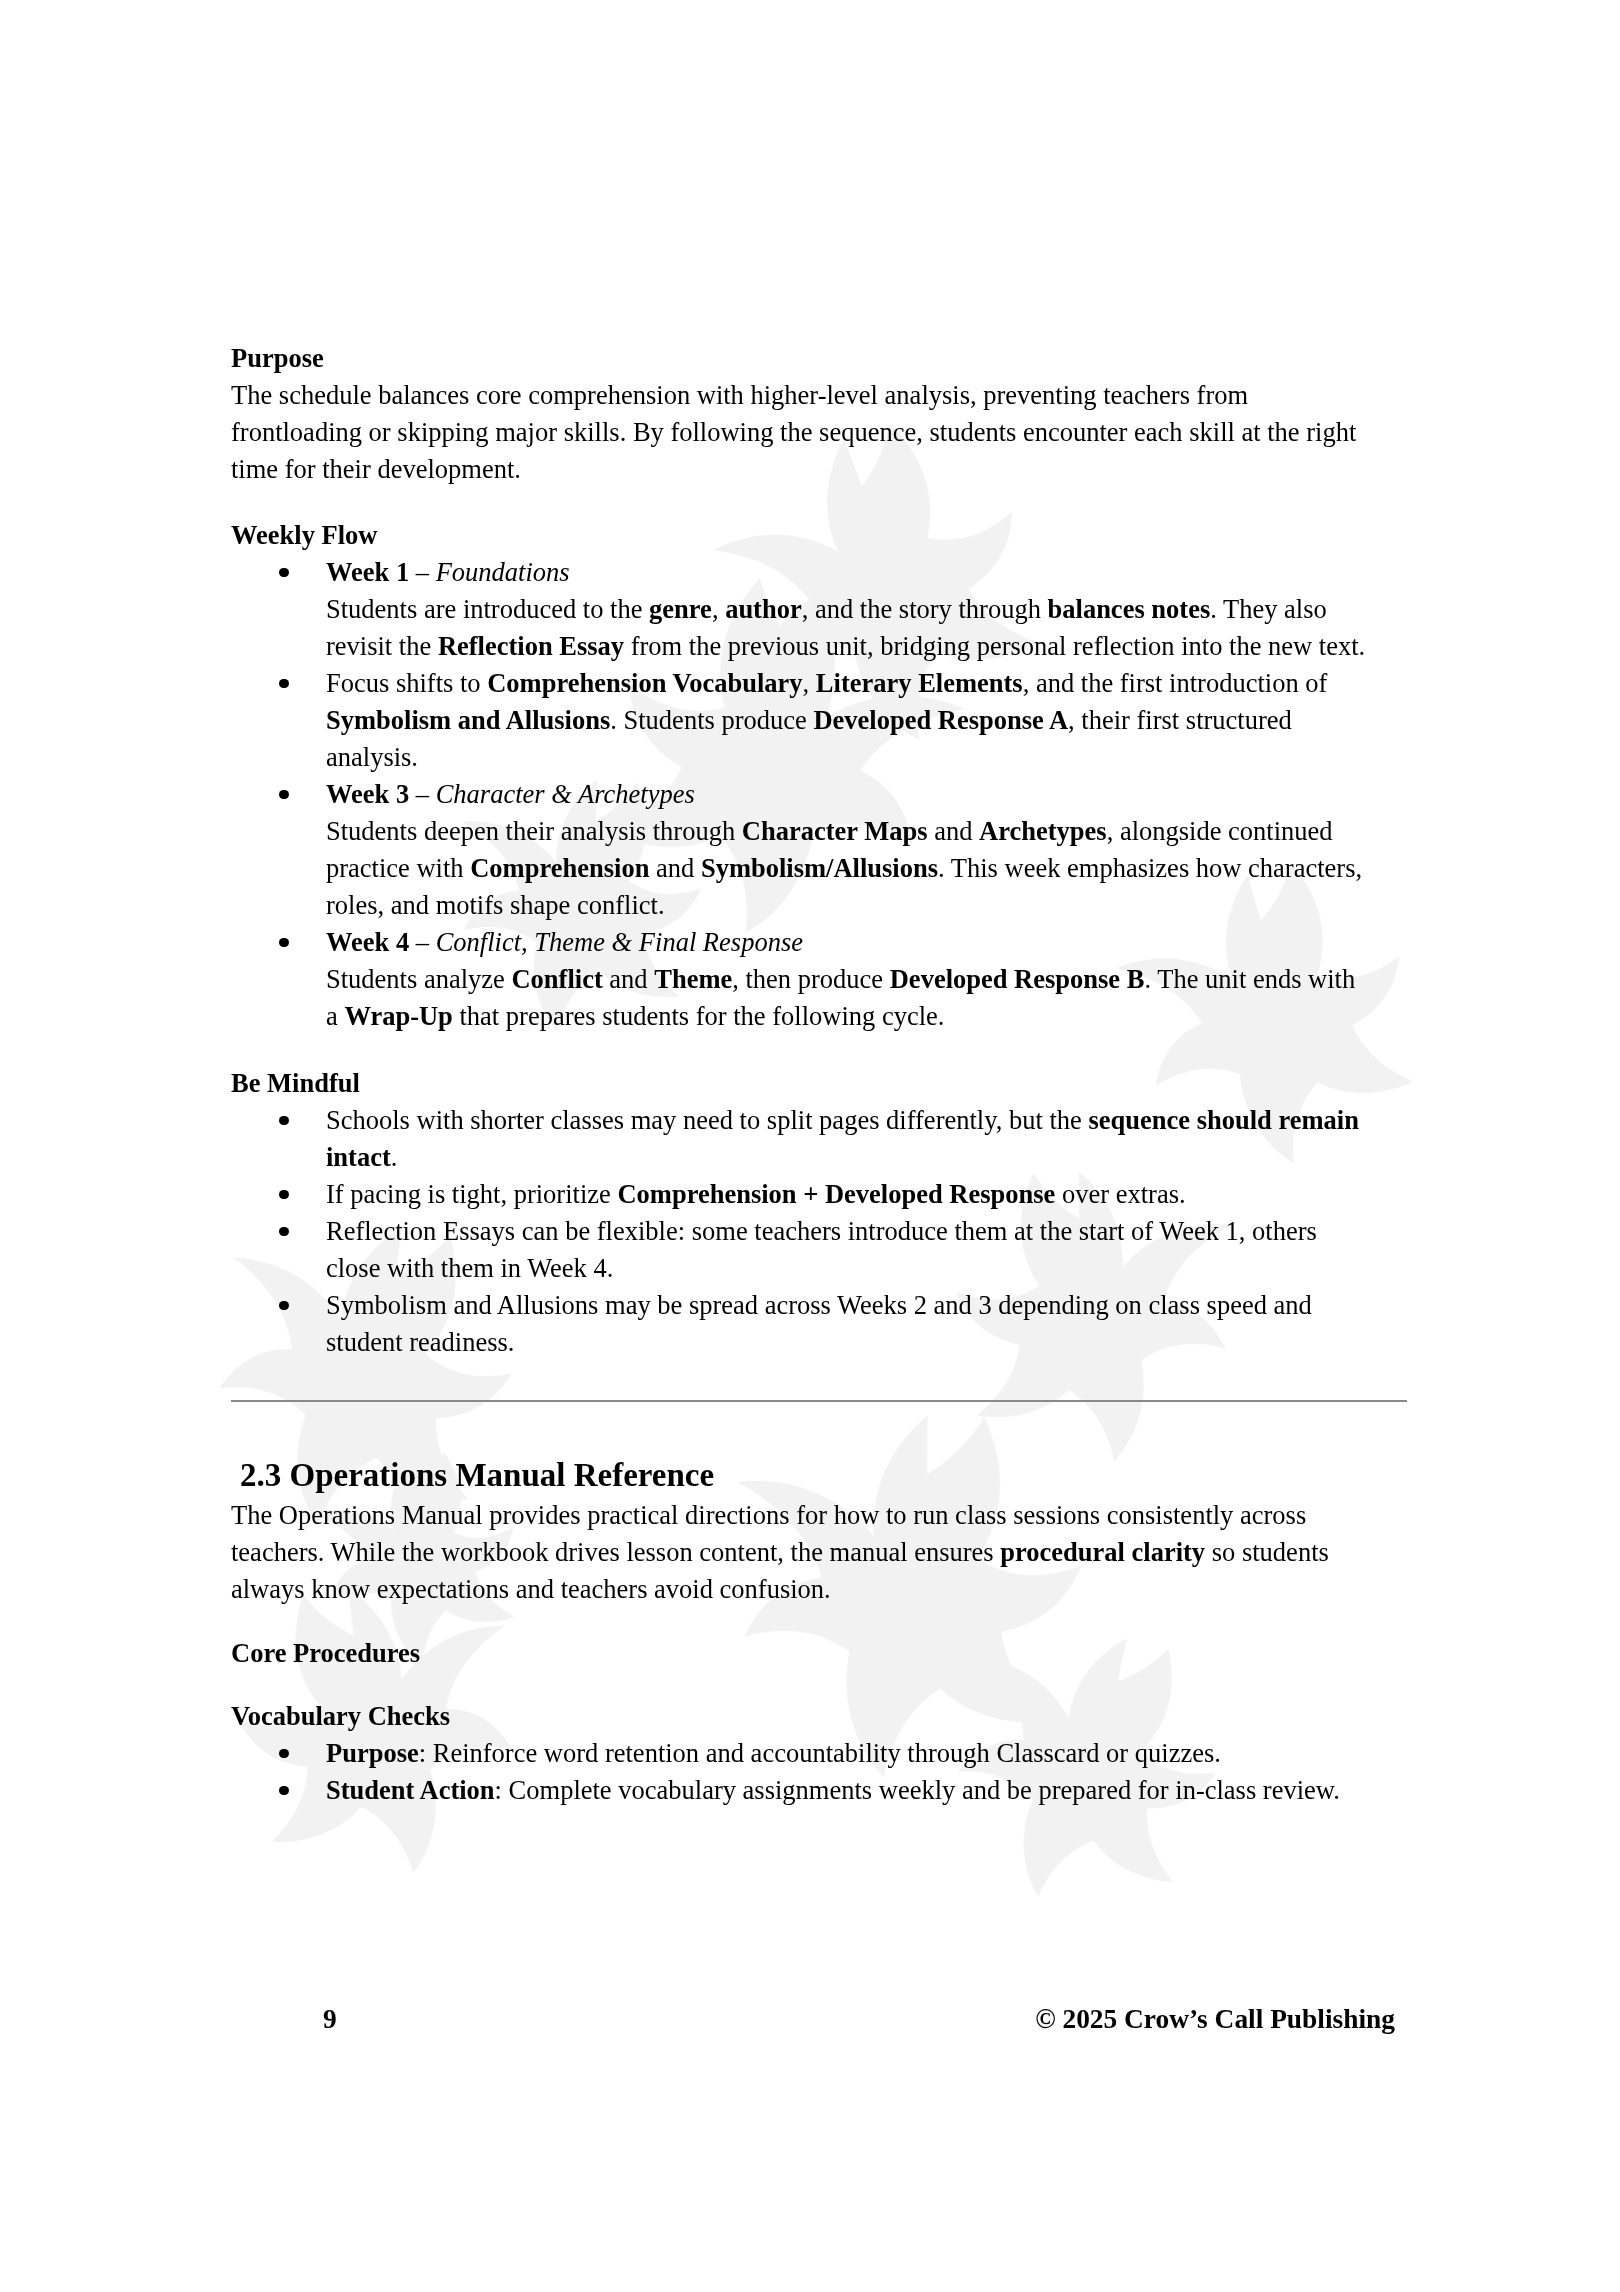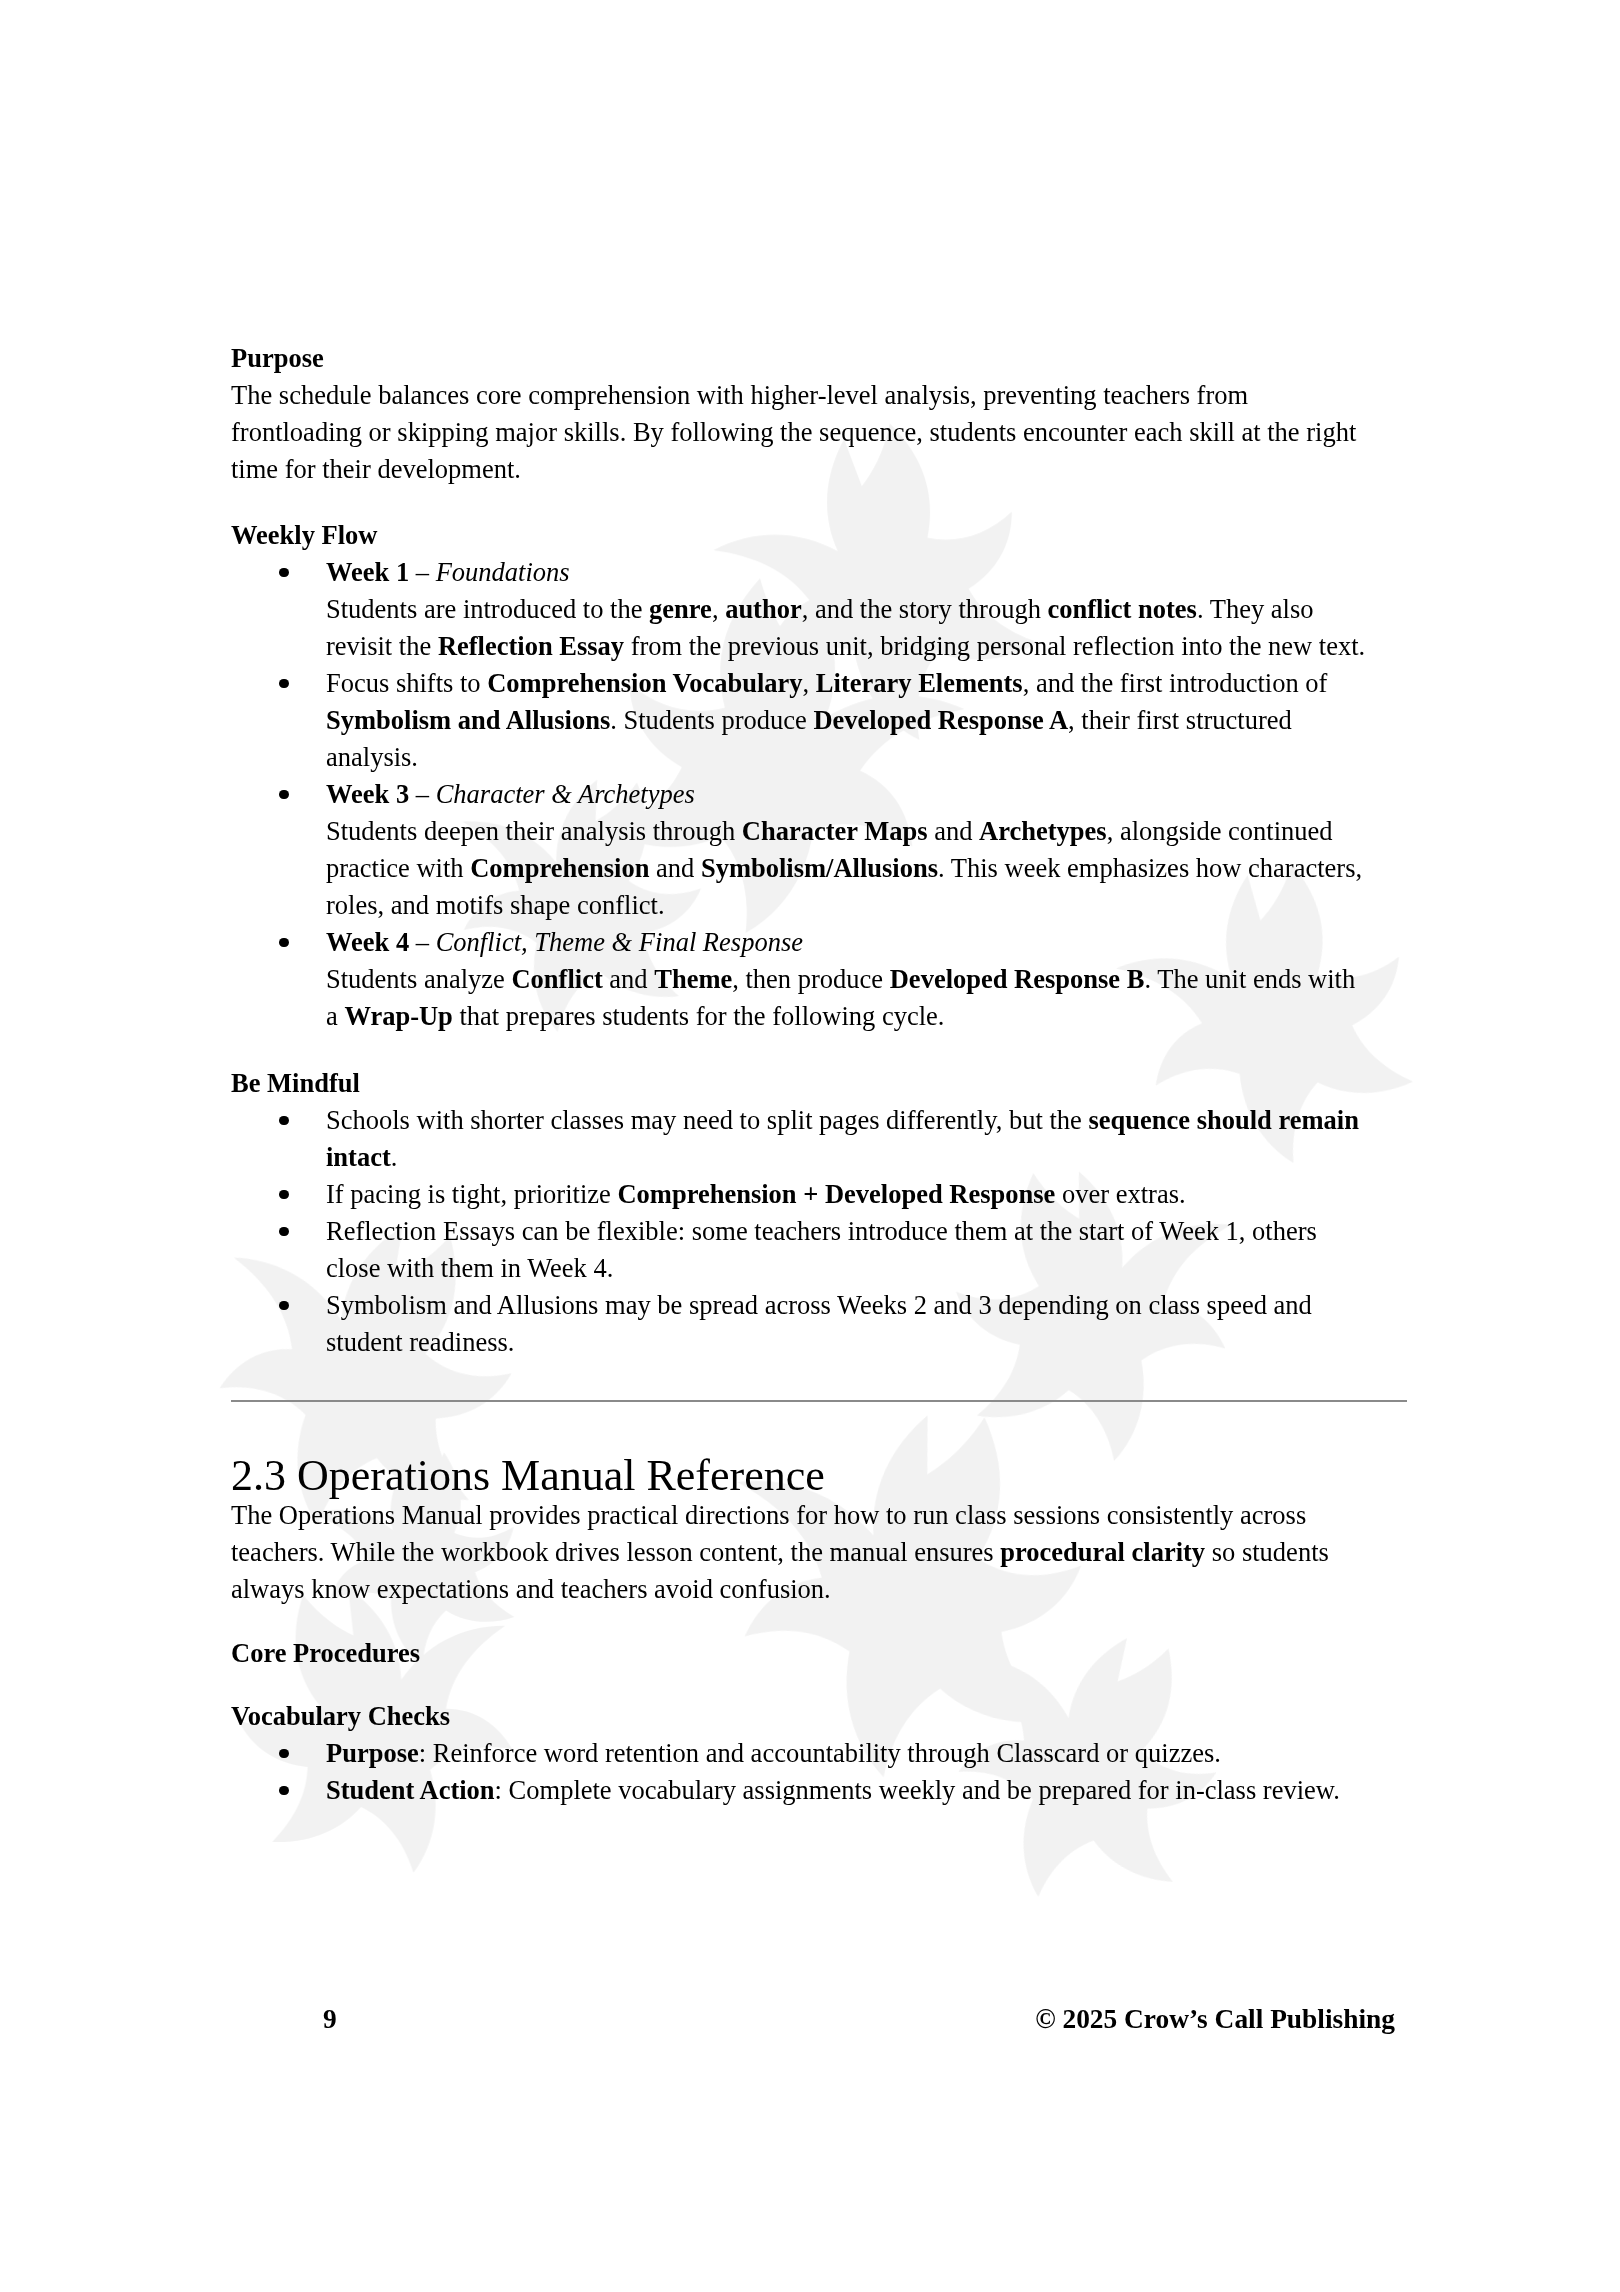--- a/index.html
+++ b/index.html
@@ -37,24 +37,24 @@
   .m-list1        { margin-top: 26.5px; font-family: Liberation Serif, serif; }
   .m-bemindful    { margin-top: 30px; }
   .m-list2        { margin-top: 27.4px; }
   .rule {
     border: none;
     border-top: 2px solid #8a8a8a;
     margin: 39px 0 0 0;
     width: 1176px;
   }
   .h2 {
-    margin: 52px 0 0 0;
-    font-size: 44px;
+    margin: 52px 0 0 9px;
+    font-size: 33px;
     line-height: 43px;
-    font-weight: normal;
+    font-weight: bold;
     white-space: nowrap;
   }
   .m-para2        { }
   .m-coreproc     { margin-top: 27.4px; }
   .m-vocab        { margin-top: 25.5px; }
   .m-list3        { margin-top: 31px; }
   ul.list {
     list-style: none;
     margin: 0; padding: 0;
   }
@@ -121,21 +121,21 @@
         <div class="line">frontloading or skipping major skills. By following the sequence, students encounter each skill at the right</div>
         <div class="line">time for their development.</div>
       </div>
 
     <div class="h3 m-weeklyflow">Weekly Flow</div>
 
     <ul class="list m-list1">
         <li>
           <span class="marker"></span>
           <div class="line"><b>Week 1</b> – <i>Foundations</i></div>
-          <div class="line">Students are introduced to the <b>genre</b>, <b>author</b>, and the story through <b>conflict notes</b>. They also</div>
+          <div class="line">Students are introduced to the <b>genre</b>, <b>author</b>, and the story through <b>balances notes</b>. They also</div>
           <div class="line">revisit the <b>Reflection Essay</b> from the previous unit, bridging personal reflection into the new text.</div>
         </li>
         <li>
           <span class="marker"></span>
           <div class="line">Focus shifts to <b>Comprehension Vocabulary</b>, <b>Literary Elements</b>, and the first introduction of</div>
           <div class="line"><b>Symbolism and Allusions</b>. Students produce <b>Developed Response A</b>, their first structured</div>
           <div class="line">analysis.</div>
         </li>
         <li>
           <span class="marker"></span>

